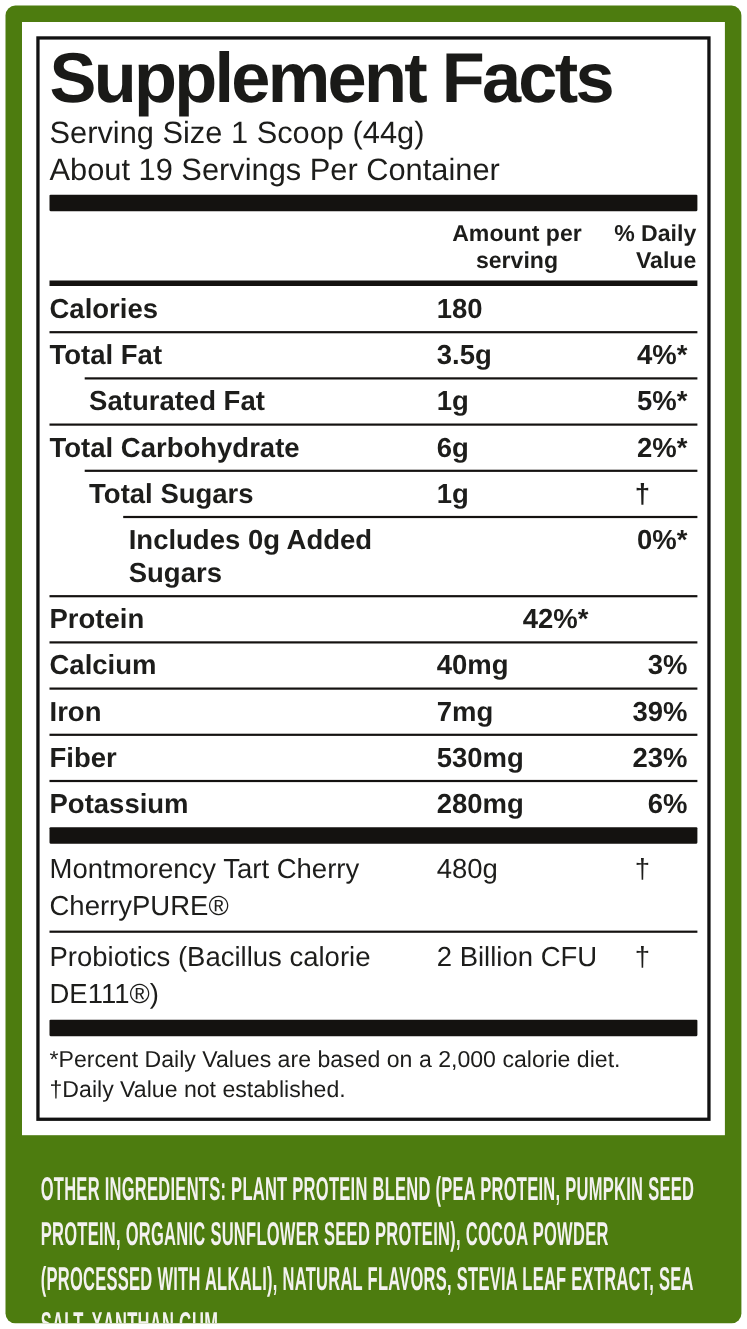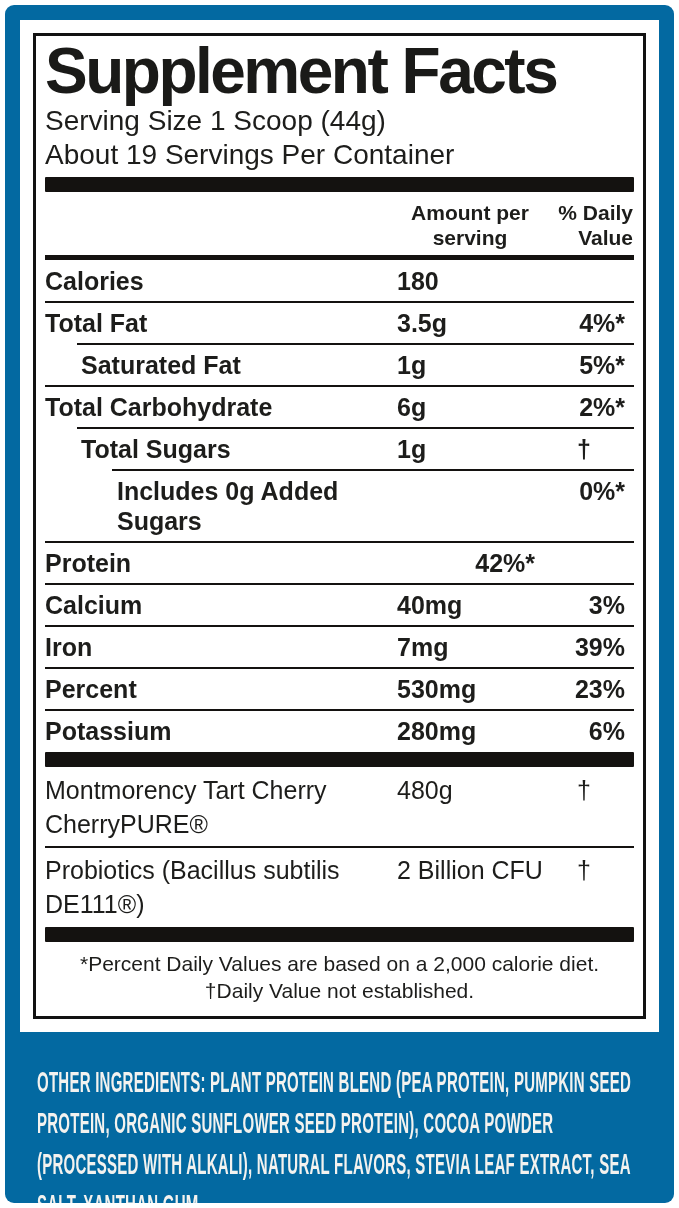--- a/index.html
+++ b/index.html
@@ -3,21 +3,21 @@
 <meta charset="utf-8">
 <style>
   html,body{margin:0;padding:0;}
   body{
     width:679px;height:1208px;background:#ffffff;position:relative;
     font-family:"Liberation Sans", sans-serif;color:#1d1d1b;
     -webkit-font-smoothing:antialiased;
   }
   .frame{
     position:absolute;left:5px;top:5px;width:669px;height:1198px;
-    background:#0369a1;border-radius:9px;box-sizing:border-box;overflow:hidden;
+    background:#4d7c0f;border-radius:9px;box-sizing:border-box;overflow:hidden;
   }
   .panel{
     margin:15px 15px 0 15px;background:#ffffff;height:1012px;
     box-sizing:border-box;padding:13px;overflow:hidden;
   }
   .label-box{
     border:3px solid #121212;height:100%;box-sizing:border-box;
     padding:2px 9px 8px 9px;display:flex;flex-direction:column;
   }
   .title{
@@ -38,21 +38,21 @@
   .row::before{content:"";position:absolute;top:-1px;left:0;right:0;border-top:2px solid #141210;}
   .row.nodiv::before{display:none;}
   .row.ind1::before{left:32px;}
   .row.ind2::before{left:67px;}
   .cell{font-size:25px;line-height:30px;}
   .row.tall .cell{line-height:34px;}
   .name.pad1{padding-left:36px;}
   .name.pad2{padding-left:72px;}
   .dvv{text-align:right;padding-right:8px;}
   .dvv.dag{text-align:center;}
-  .footnotes{margin-top:8px;font-size:21px;line-height:27px;text-align:center;}
+  .footnotes{margin-top:8px;font-size:21px;line-height:27px;}
   .ingredients{padding:29px 32px 0 32px;}
   .ing-line{height:41px;line-height:41px;overflow:visible;}
   .ing-line span{
     display:inline-block;white-space:nowrap;font-size:30px;font-weight:bold;
     color:#f3f2ef;letter-spacing:0.5px;
     transform:scaleX(0.50);transform-origin:0 50%;
   }
 </style>
 </head>
 <body>
@@ -131,42 +131,42 @@
           <div class="cell dvv">3%</div>
         </div>
 
         <div class="row grid">
           <div class="cell name">Iron</div>
           <div class="cell">7mg</div>
           <div class="cell dvv">39%</div>
         </div>
 
         <div class="row grid">
-          <div class="cell name">Percent</div>
+          <div class="cell name">Fiber</div>
           <div class="cell">530mg</div>
           <div class="cell dvv">23%</div>
         </div>
 
         <div class="row grid">
           <div class="cell name">Potassium</div>
           <div class="cell">280mg</div>
           <div class="cell dvv">6%</div>
         </div>
       </div>
 
       <div class="bar"></div>
 
       <div class="row nodiv tall grid">
         <div class="cell name">Montmorency Tart Cherry CherryPURE®</div>
         <div class="cell">480g</div>
         <div class="cell dvv dag">†</div>
       </div>
 
       <div class="row tall grid">
-        <div class="cell name">Probiotics (Bacillus subtilis DE111®)</div>
+        <div class="cell name">Probiotics (Bacillus calorie DE111®)</div>
         <div class="cell">2 Billion CFU</div>
         <div class="cell dvv dag">†</div>
       </div>
 
       <div class="bar"></div>
 
       <div class="footnotes">
         <div>*Percent Daily Values are based on a 2,000 calorie diet.</div>
         <div>†Daily Value not established.</div>
       </div>

